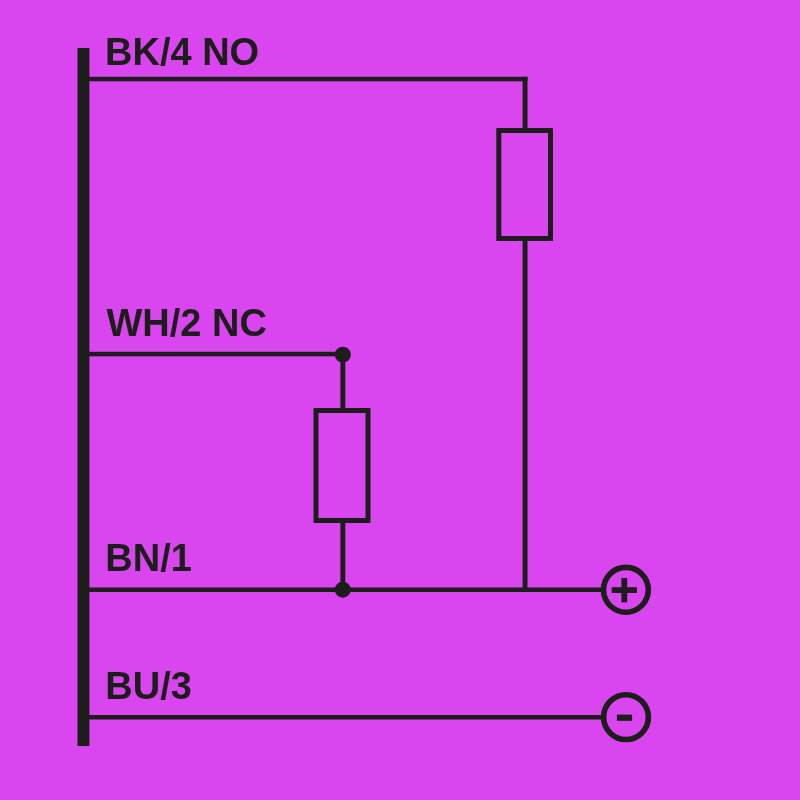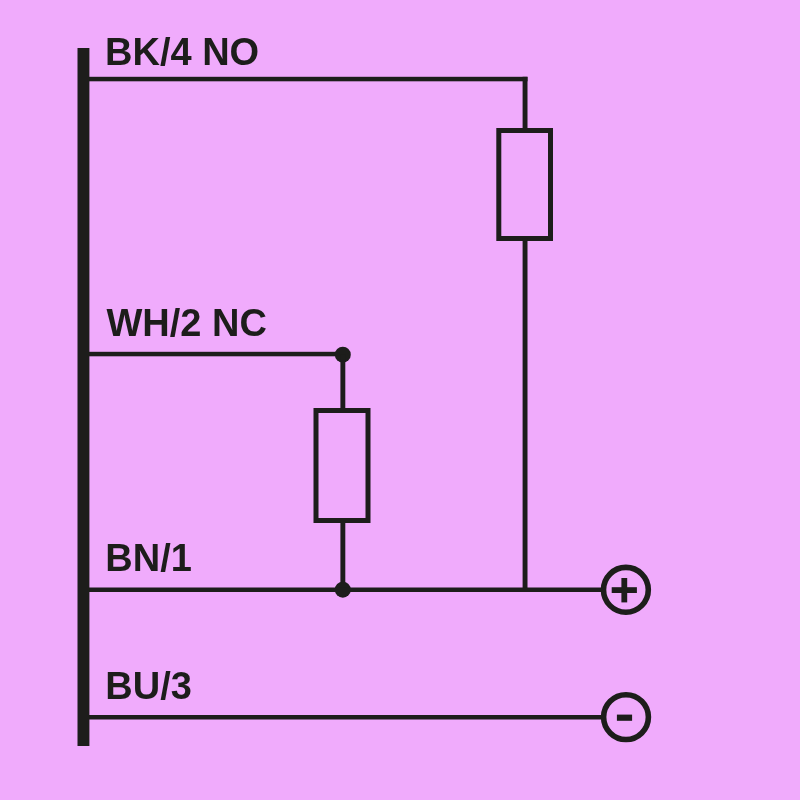--- a/index.html
+++ b/index.html
@@ -1,16 +1,16 @@
 <!DOCTYPE html>
 <html><head>
 <meta charset="utf-8">
 <style>
   html,body{margin:0;padding:0;background:#ffffff;}
-  #stage{position:relative;width:800px;height:800px;background:#f0abfc;overflow:hidden;text-align:right;}
+  #stage{position:relative;width:800px;height:800px;background:#d946ef;overflow:hidden;text-align:right;}
   svg{display:block;}
   text{font-family:"Liberation Sans", sans-serif;font-weight:bold;font-size:38px;fill:#1d1d1b;}
 </style>
 </head>
 <body>
 <div id="stage">
 <svg width="800" height="800" viewBox="0 0 800 800">
 
   <rect x="77.5" y="48" width="11.9" height="698" fill="#1d1d1b"></rect>
 

